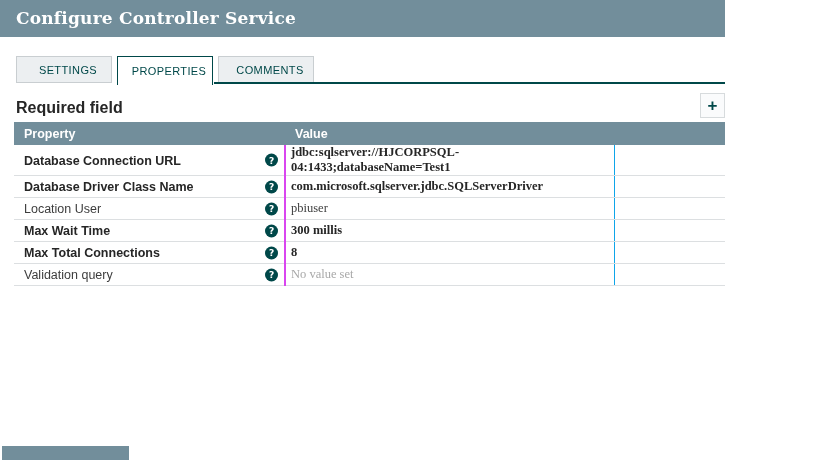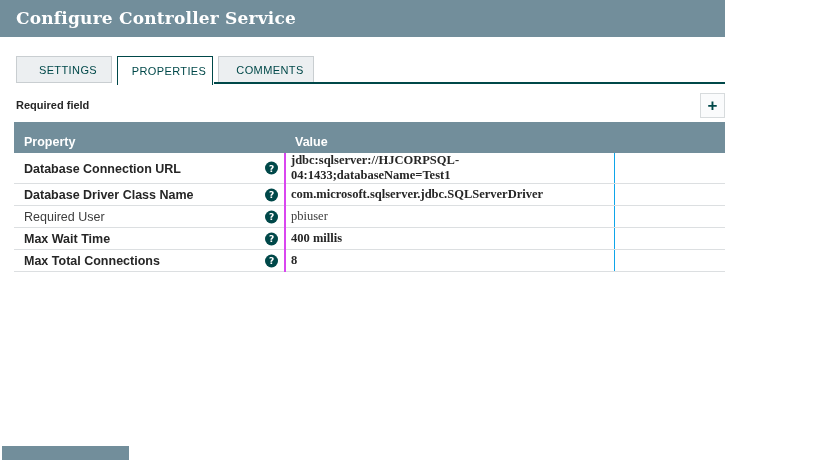--- a/index.html
+++ b/index.html
@@ -14,33 +14,33 @@
   
   .tabs{position:absolute;left:16px;top:56px;display:flex;}
   .tab{width:96px;height:27px;box-sizing:border-box;display:flex;align-items:center;justify-content:center;
        background:#eceff1;border:1px solid #c9ced1;margin-right:5px;cursor:pointer;padding-left:8px;}
   .tab .tab-label{font-size:11px;color:#004849;letter-spacing:.4px;}
   .tab.active{background:#ffffff;border:1.5px solid #004849;border-bottom:none;height:29px;z-index:2;}
   .tab.active .tab-label{color:#004849;}
   .tab-strip-line{position:absolute;left:214px;top:82px;width:511px;height:1.5px;background:#004849;}
 
   
-  .required-label{position:absolute;left:16px;top:99px;font-size:11px;font-weight:600;color:#262626;}
+  .required-label{position:absolute;left:16px;top:99px;font-size:16px;font-weight:600;color:#262626;}
   .add-btn{position:absolute;left:700px;top:93px;width:25px;height:25px;box-sizing:border-box;
            background:#fafbfc;border:1px solid #d7dbdd;display:flex;align-items:center;justify-content:center;
            cursor:pointer;}
   .add-btn .plus{color:#004849;font-size:17px;font-weight:700;line-height:1;margin-top:-1px;}
 
   
   table.props{position:absolute;left:14px;top:122px;width:711px;border-collapse:collapse;table-layout:fixed;}
   table.props col.c-prop{width:271px;}
   table.props col.c-val{width:329px;}
   table.props col.c-act{width:111px;}
   table.props thead th{background:#728e9b;color:#ffffff;font-size:12.5px;font-weight:700;text-align:left;
-                       height:23px;padding:8px 0 0 10px;margin-top:32px;}
+                       height:23px;padding:0 0 0 10px;margin-top:32px;}
   table.props td{height:21px;border-bottom:1px solid #dcdfe1;font-size:12.5px;color:#3d3d3d;
                  padding:0;background:#fff;}
   table.props td.cell-prop{padding-left:10px;border-right:2px solid #d946ef;position:relative;}
   table.props td.cell-value{padding-left:5px;border-right:1px solid #0ea5e9;font-family:Liberation Serif, serif;}
   table.props td.cell-actions{border-right:none;}
   tr.bold td{font-weight:700;color:#262626;}
   tr.highlight td{background:#fdf6df;}
   .value-text.placeholder{color:#a8a8a8;font-weight:400;}
   .prop-name{vertical-align:middle;}
   .help-icon{position:absolute;right:6px;top:50%;transform:translateY(-50%);
@@ -108,46 +108,56 @@
         <span class="prop-name">Database Driver Class Name</span>
         <span class="help-icon">?</span>
       </td>
       <td class="cell-value">
         <span class="value-text">com.microsoft.sqlserver.jdbc.SQLServerDriver</span>
       </td>
       <td class="cell-actions"></td>
     </tr>
         <tr class="prop-row">
       <td class="cell-prop">
-        <span class="prop-name">Required User</span>
+        <span class="prop-name">Location User</span>
         <span class="help-icon">?</span>
       </td>
       <td class="cell-value">
         <span class="value-text">pbiuser</span>
       </td>
       <td class="cell-actions"></td>
     </tr>
         <tr class="prop-row bold">
       <td class="cell-prop">
         <span class="prop-name">Max Wait Time</span>
         <span class="help-icon">?</span>
       </td>
       <td class="cell-value">
-        <span class="value-text">400 millis</span>
+        <span class="value-text">300 millis</span>
       </td>
       <td class="cell-actions"></td>
     </tr>
         <tr class="prop-row bold">
       <td class="cell-prop">
         <span class="prop-name">Max Total Connections</span>
         <span class="help-icon">?</span>
       </td>
       <td class="cell-value">
         <span class="value-text">8</span>
       </td>
       <td class="cell-actions"></td>
     </tr>
+        <tr class="prop-row">
+      <td class="cell-prop">
+        <span class="prop-name">Validation query</span>
+        <span class="help-icon">?</span>
+      </td>
+      <td class="cell-value">
+        <span class="value-text placeholder">No value set</span>
+      </td>
+      <td class="cell-actions"></td>
+    </tr>
       </tbody>
   </table>
 
   <div class="partial-bottom-bar"></div>
 
 </div>
 
 </body></html>

